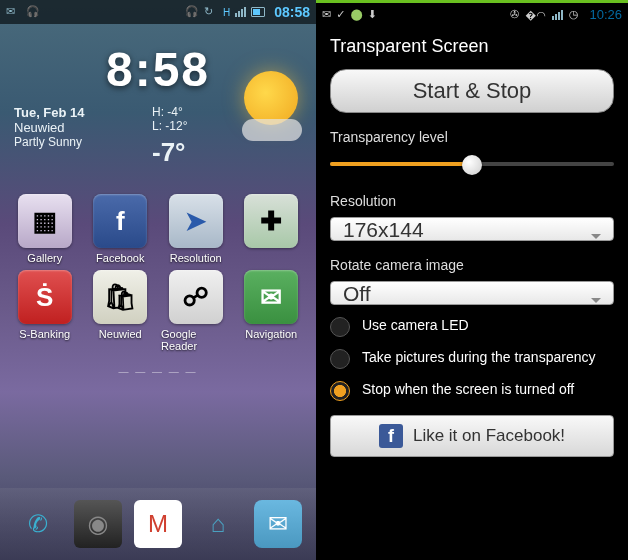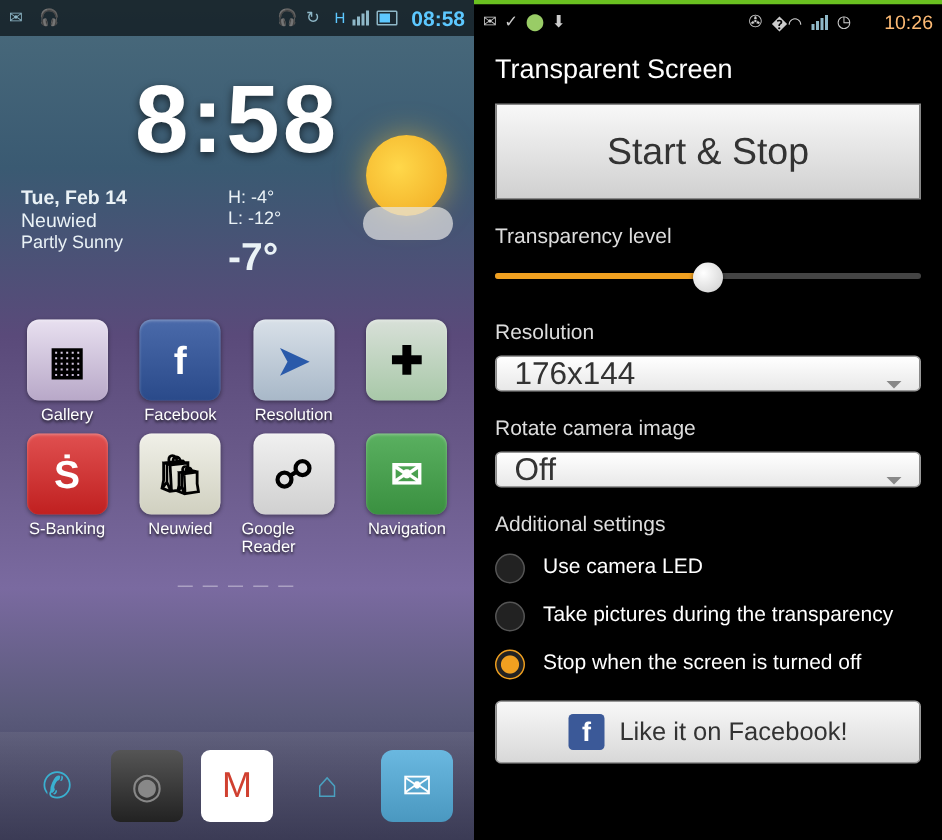--- a/index.html
+++ b/index.html
@@ -11,21 +11,21 @@
 
 .status-l{height:24px;background:rgba(20,30,36,.85);display:flex;align-items:center;padding:0 6px;color:#8fb8c8;font-size:11px}
 .status-l .icons-l{display:flex;gap:6px}
 .status-l .icons-r{margin-left:auto;display:flex;gap:5px;align-items:center}
 .status-l .time{color:#5dc8ff;font-weight:bold;font-size:14px;margin-left:4px}
 .sig-bars{display:inline-flex;align-items:flex-end;gap:1px}
 .sig-bars span{width:2px;background:#8fb8c8}
 .sig-bars span:nth-child(1){height:4px}.sig-bars span:nth-child(2){height:6px}.sig-bars span:nth-child(3){height:8px}.sig-bars span:nth-child(4){height:10px}
 
 
-.clock{text-align:center;margin-top:18px;color:#fff;font-size:64px;font-weight:bold;letter-spacing:2px;text-shadow:0 2px 6px rgba(0,0,0,.6)}
+.clock{text-align:center;margin-top:18px;color:#fff;font-size:48px;font-weight:bold;letter-spacing:2px;text-shadow:0 2px 6px rgba(0,0,0,.6)}
 .weather{display:flex;padding:8px 14px 0;color:#eaf2f6;font-size:13px}
 .weather .col1{flex:1}
 .weather .col2{width:70px;font-size:12px}
 .weather .col3{width:80px;position:relative}
 .wthr-temp{font-size:26px;font-weight:bold;margin-top:4px}
 .sun{width:54px;height:54px;background:radial-gradient(circle at 40% 40%,#ffd84a,#f0a820);border-radius:50%;position:absolute;right:4px;top:-34px;box-shadow:0 0 20px rgba(255,200,60,.5)}
 .cloud{position:absolute;width:60px;height:22px;background:rgba(230,230,230,.7);border-radius:12px;right:0;top:14px}
 
 
 .grid{display:grid;grid-template-columns:repeat(4,1fr);gap:6px;padding:26px 10px 0}
@@ -49,26 +49,26 @@
 .d-cam{background:linear-gradient(#555,#222);color:#888;border-radius:6px}
 .d-gmail{background:#fff;color:#d04030;border-radius:6px}
 .d-dolphin{color:#4aa0c0}
 .d-sms{background:linear-gradient(#6ab8e0,#4a98c0);color:#fff;border-radius:8px}
 
 
 .top-green{height:3px;background:#6ac020}
 .status-r{height:23px;background:#000;display:flex;align-items:center;padding:0 6px;color:#ccc;font-size:11px}
 .status-r .left-ics{display:flex;gap:5px}
 .status-r .right-ics{margin-left:auto;display:flex;gap:6px;align-items:center}
-.status-r .time{color:#fdba74;font-size:13px;margin-left:16px}
+.status-r .time{color:#0369a1;font-size:13px;margin-left:5px}
 
 
 .r-title{color:#fff;font-size:18px;padding:10px 14px 12px}
 .r-body{padding:0 14px}
-.big-btn{width:100%;height:64px;background:linear-gradient(#f8f8f8,#d0d0d0);border:1px solid #888;border-radius:0;font-size:25px;color:#333;display:flex;align-items:center;justify-content:center;cursor:pointer}
+.big-btn{width:100%;height:44px;background:linear-gradient(#f8f8f8,#d0d0d0);border:1px solid #888;border-radius:16px;font-size:22px;color:#333;display:flex;align-items:center;justify-content:center;cursor:pointer}
 .sect-lbl{color:#ddd;font-size:14px;margin:16px 0 8px}
 .slider{position:relative;height:24px}
 .track{position:absolute;top:9px;left:0;right:0;height:4px;background:#444;border-radius:2px}
 .fill{position:absolute;top:9px;left:0;width:50%;height:4px;background:#f0a020;border-radius:2px}
 .thumb{position:absolute;top:2px;left:calc(50% - 10px);width:20px;height:20px;background:radial-gradient(circle at 35% 35%,#fff,#ccc);border-radius:50%;box-shadow:0 1px 3px rgba(0,0,0,.6)}
 .select{width:100%;height:24px;background:linear-gradient(#fff,#e8e8e8);border:1px solid #999;border-radius:4px;display:flex;align-items:flex-start;padding:0 12px;font-size:21px;color:#333;position:relative;cursor:pointer}
 .select::after{content:'';position:absolute;right:12px;top:16px;border:5px solid transparent;border-top-color:#888}
 .chk-row{display:flex;align-items:flex-start;gap:12px;margin:12px 0;color:#fff;font-size:14px}
 .radio{width:20px;height:20px;border-radius:50%;background:#222;border:1px solid #555;flex-shrink:0}
 .radio.on{background:radial-gradient(circle,#f0a020 45%,#222 50%);border-color:#f0a020}
@@ -206,21 +206,20 @@
     <div class="sect-lbl">Resolution</div>
     <div class="select">
       <span>176x144</span>
     </div>
 
     <div class="sect-lbl">Rotate camera image</div>
     <div class="select">
       <span>Off</span>
     </div>
 
-    <div class="sect-lbl">Additional settings</div>
     <div id="opts">
         <div class="chk-row">
           <div class="radio"></div>
           <div>Use camera LED</div>
         </div>
         <div class="chk-row">
           <div class="radio"></div>
           <div>Take pictures during the transparency</div>
         </div>
         <div class="chk-row">

